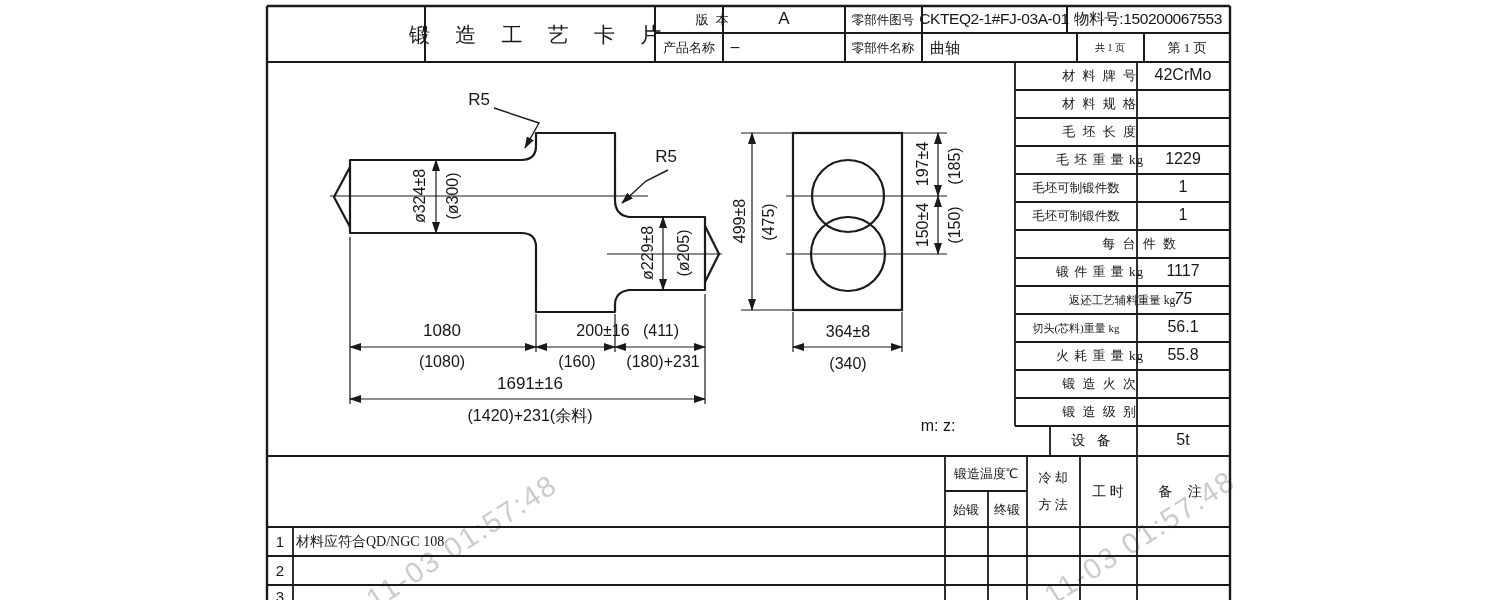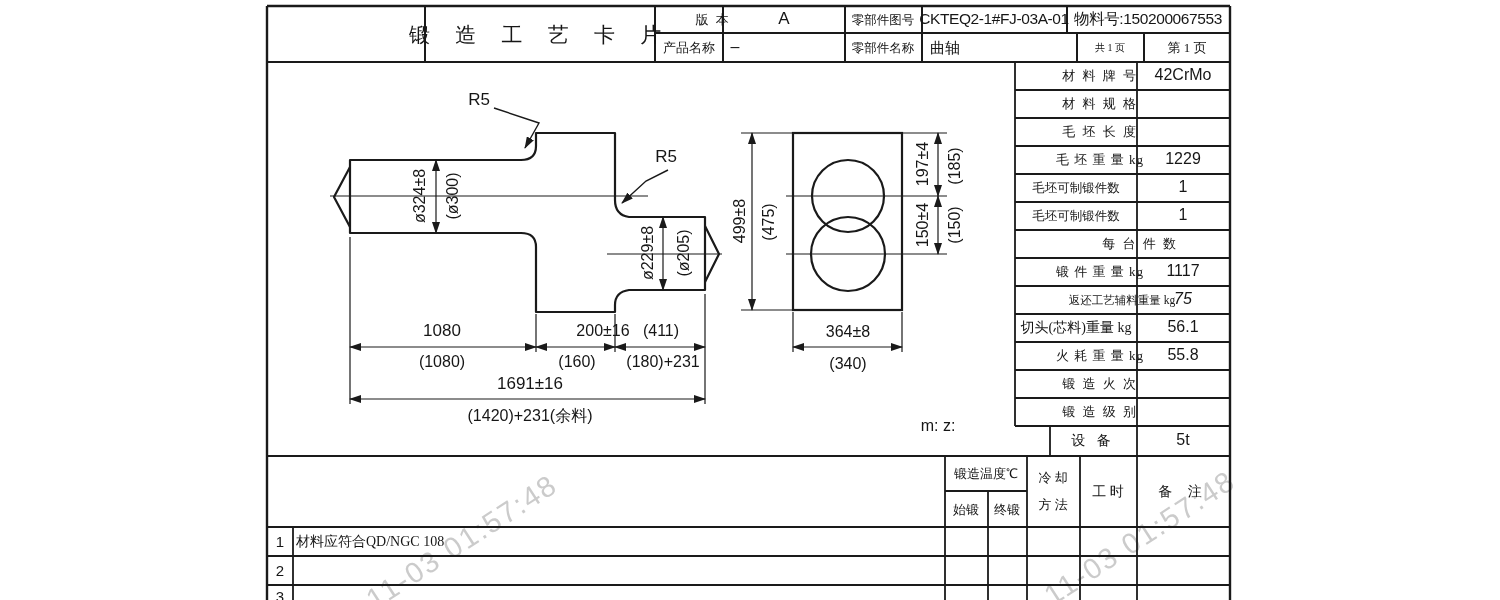--- a/index.html
+++ b/index.html
@@ -133,21 +133,21 @@
   <span class="t cjk" style="left:1076px;top:188px;font-size:12.5px;">毛坯可制锻件数</span>
   <span class="t val" style="left:1183px;top:187px;">1</span>
   <span class="t cjk" style="left:1076px;top:216px;font-size:12.5px;">毛坯可制锻件数</span>
   <span class="t val" style="left:1183px;top:215px;">1</span>
   <span class="t cjk lab" style="left:1116px;top:244px;">每 台 件 数</span>
   <span class="t val" style="left:1183px;top:243px;"></span>
   <span class="t cjk lab" style="left:1076px;top:272px;letter-spacing:1px;">锻 件 重 量 kg</span>
   <span class="t val" style="left:1183px;top:271px;">1117</span>
   <span class="t cjk lab-sm" style="left:1076px;top:300px;margin-left:46px;">返还工艺辅料重量 kg</span>
   <span class="t val" style="left:1183px;top:299px;font-style:italic;">75</span>
-  <span class="t cjk lab-sm" style="left:1076px;top:328px;font-size:14px;">切头(芯料)重量 kg</span>
+  <span class="t cjk lab-sm" style="left:1076px;top:328px;font-size:11px;">切头(芯料)重量 kg</span>
   <span class="t val" style="left:1183px;top:327px;">56.1</span>
   <span class="t cjk lab" style="left:1076px;top:356px;letter-spacing:1px;">火 耗 重 量 kg</span>
   <span class="t val" style="left:1183px;top:355px;">55.8</span>
   <span class="t cjk lab" style="left:1076px;top:384px;">锻 造 火 次</span>
   <span class="t val" style="left:1183px;top:383px;"></span>
   <span class="t cjk lab" style="left:1076px;top:412px;">锻 造 级 别</span>
   <span class="t val" style="left:1183px;top:411px;"></span>
   <span class="t cjk" style="left:1093px;top:441px;font-size:14px;letter-spacing:4px;">设  备</span>
   <span class="t val" style="left:1183px;top:440px;">5t</span>
 

